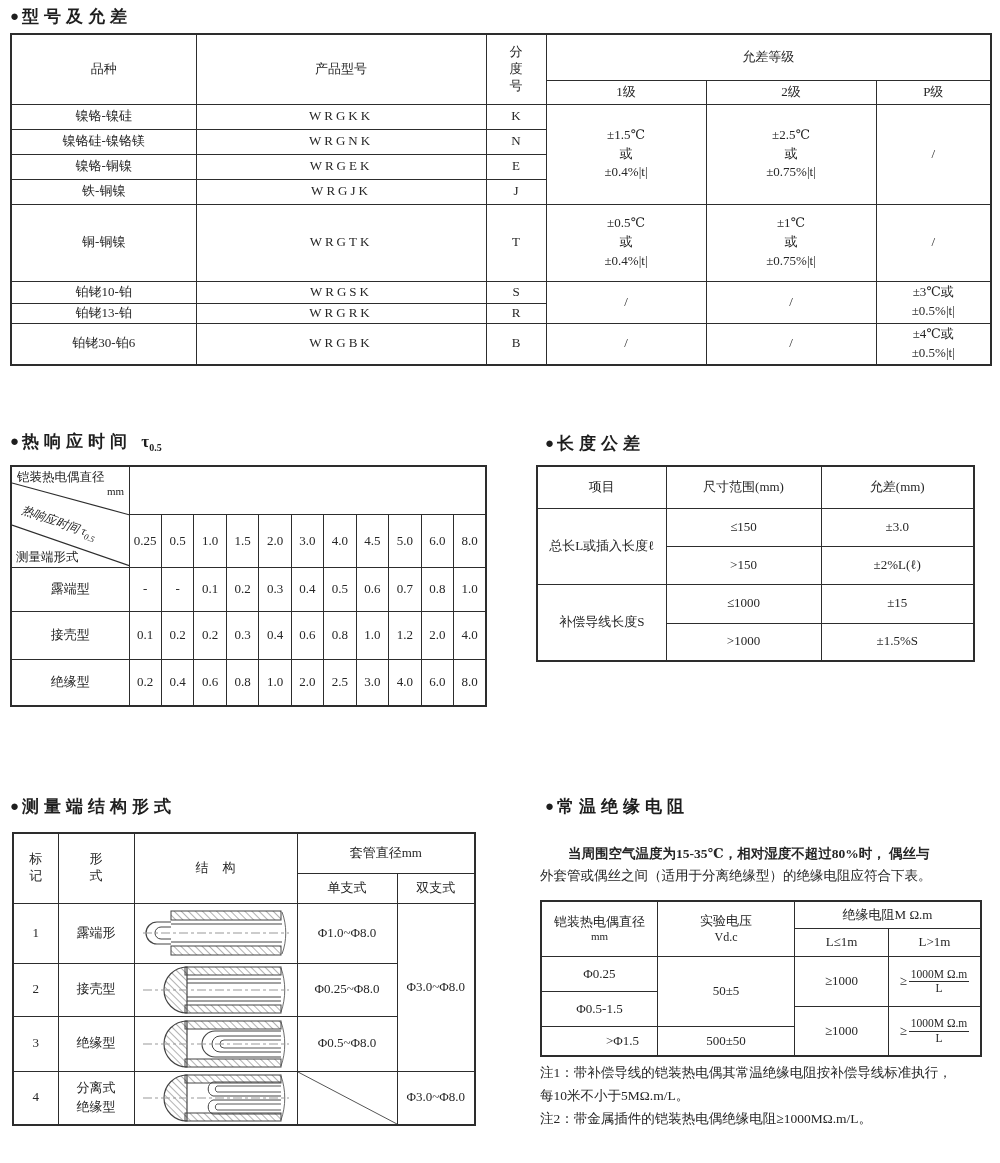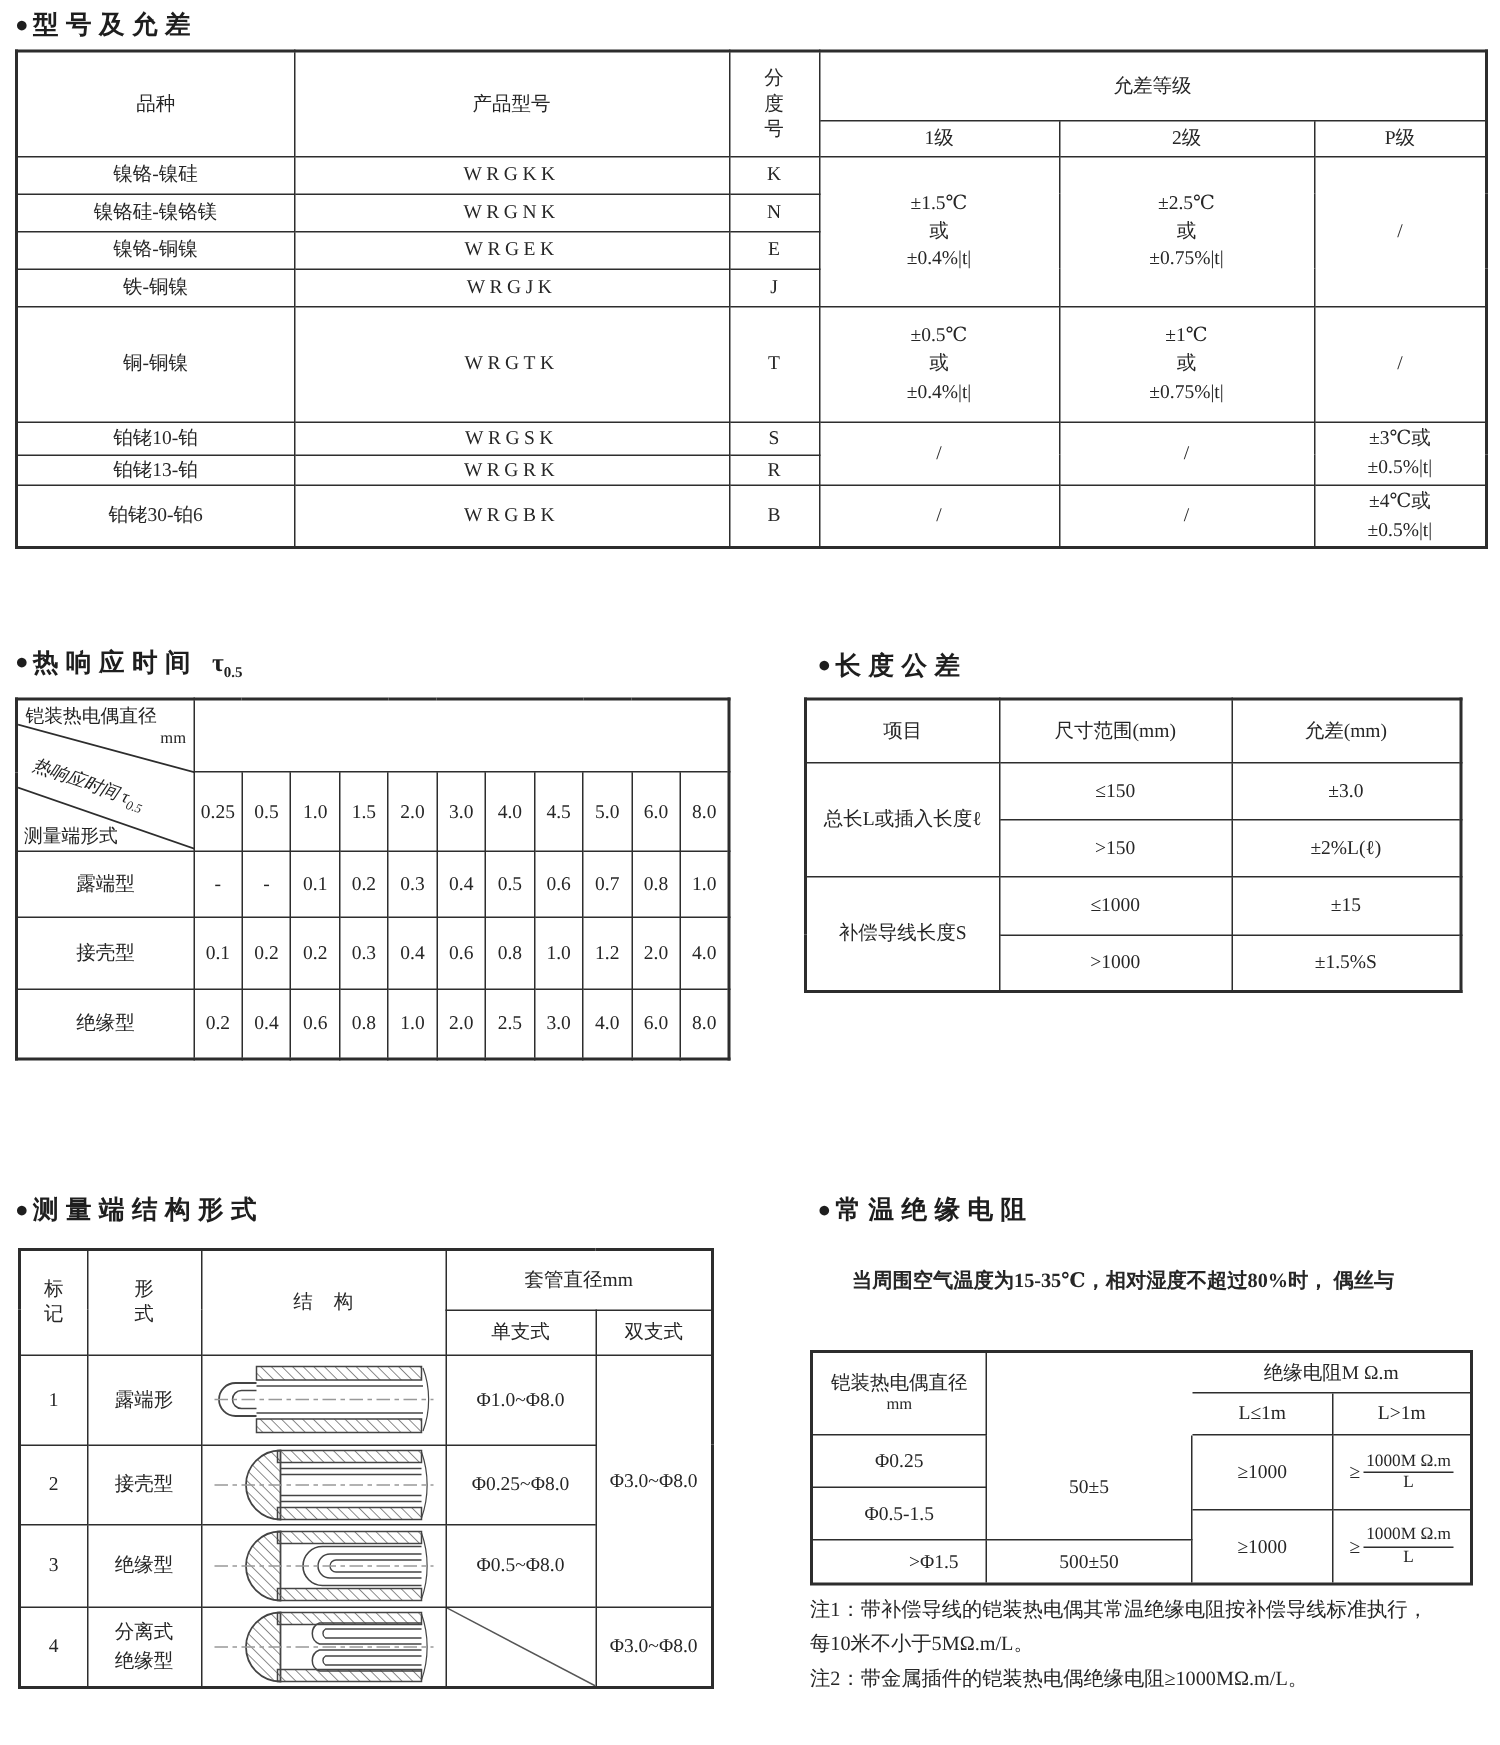--- a/index.html
+++ b/index.html
@@ -388,26 +388,31 @@
     </tr>
   </tbody>
     </table>
 
   <div class="sec-title" style="left:545px;top:795px;">
     <span class="blt">●</span><span>常温绝缘电阻</span>
   </div>
 
   <div class="para" style="left:540px;top:843px;width:452px;">
     <div class="ind">当周围空气温度为15-35℃，相对湿度不超过80%时， 偶丝与</div>
+    <div>外套管或偶丝之间（适用于分离绝缘型）的绝缘电阻应符合下表。</div>
   </div>
 
   <div class="ins" style="left:540px;top:900px;">
     <div style="grid-column:1;grid-row:1/3;">
       <div>铠装热电偶直径</div>
         <div style="font-size:11px">mm</div>
+    </div>
+    <div style="grid-column:2;grid-row:1/3;">
+      <div>实验电压</div>
+        <div style="font-size:12px">Vd.c</div>
     </div>
     <div class="nr" style="grid-column:3/5;grid-row:1;">绝缘电阻M Ω.m</div>
     <div style="grid-column:3;grid-row:2;">L≤1m</div>
     <div class="nr" style="grid-column:4;grid-row:2;">L&gt;1m</div>
 
     <div style="grid-column:1;grid-row:3;">Φ0.25</div>
     <div style="grid-column:1;grid-row:4/6;">Φ0.5-1.5</div>
     <div class="nb" style="grid-column:1;grid-row:6;padding-left:46px;">&gt;Φ1.5</div>
 
     <div style="grid-column:2;grid-row:3/6;">50±5</div>

